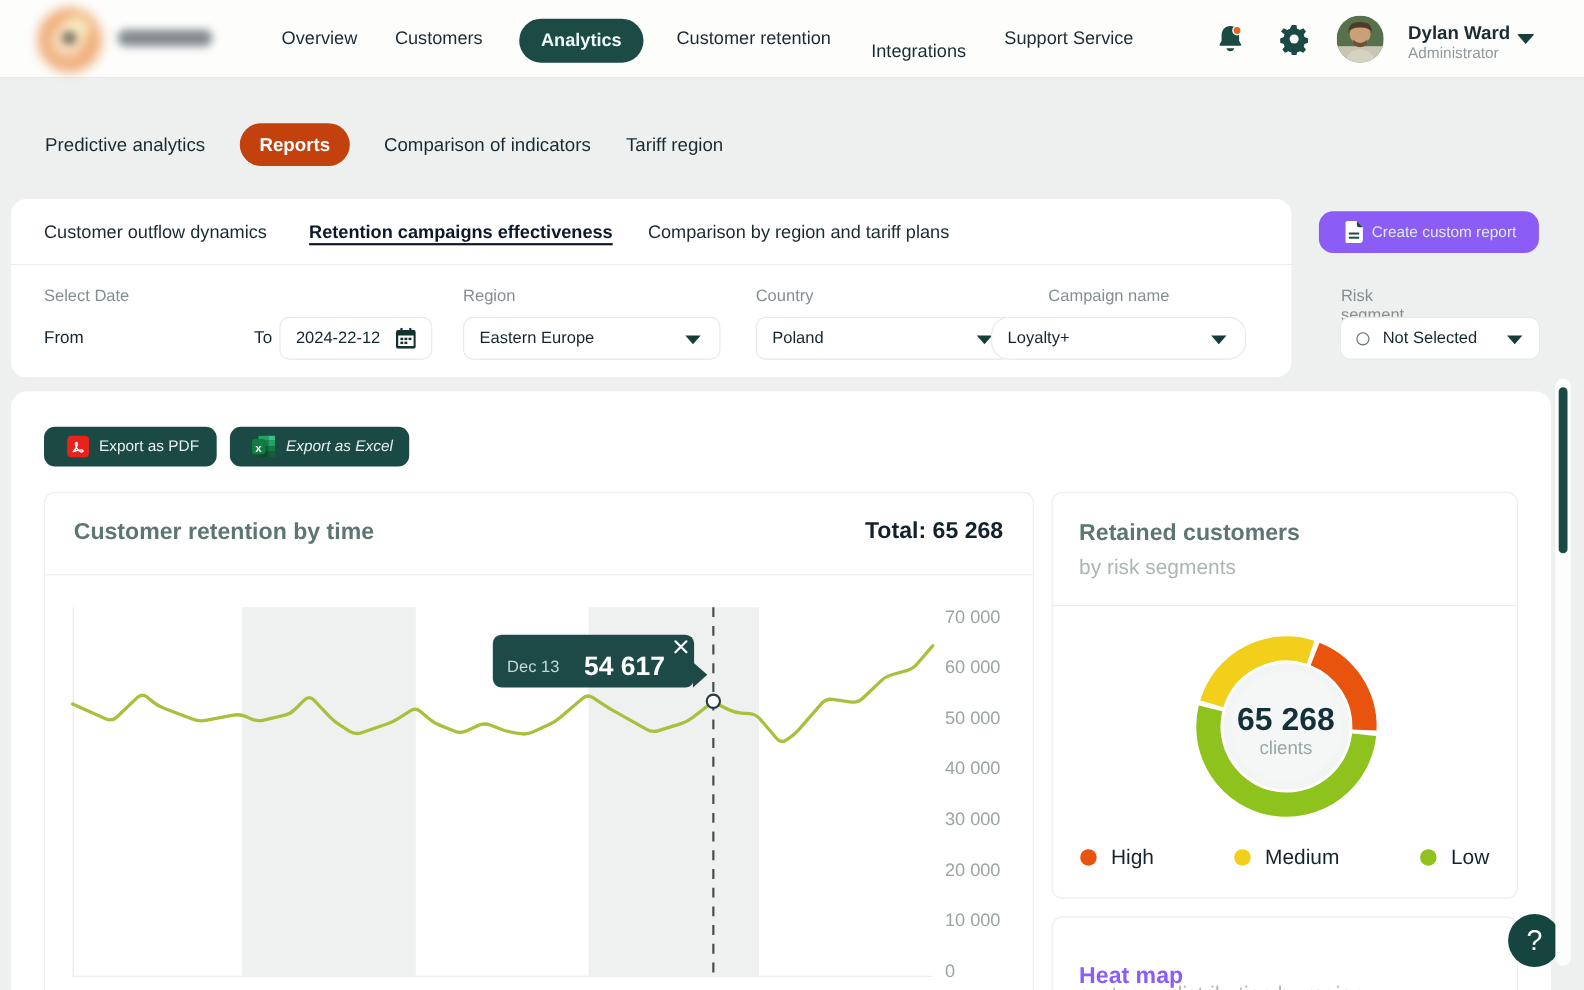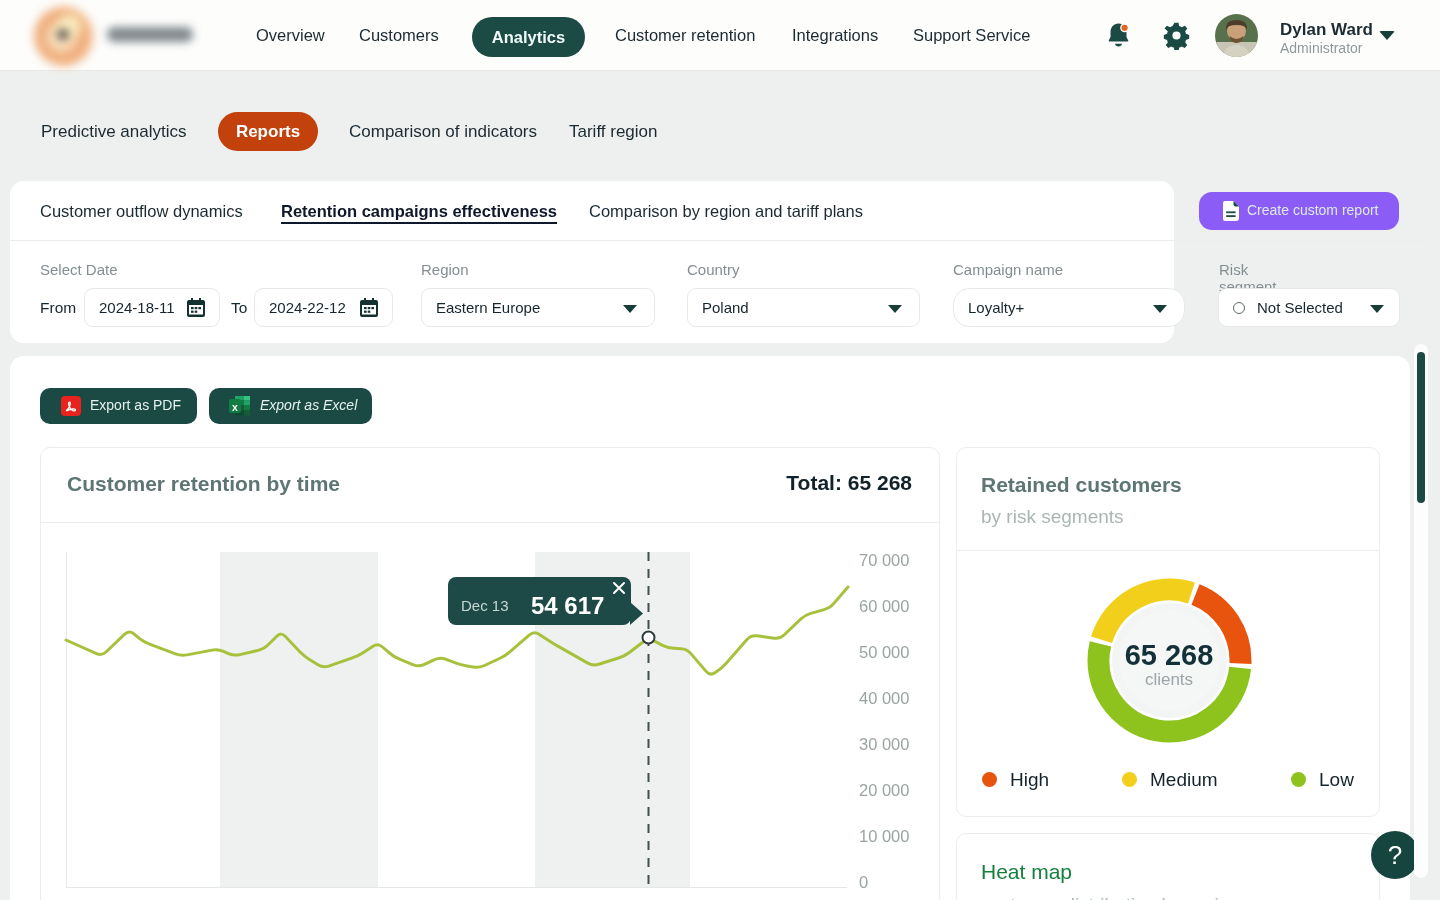--- a/index.html
+++ b/index.html
@@ -59,42 +59,42 @@
 #rightcard { position:absolute; left:956px; top:447px; width:424px; height:370px; background:#fff; border:1px solid #e9edec; border-radius:10px; }
 #rightcard h2 { position:absolute; left:24px; top:25px; font-size:21px; color:#5e7673; font-weight:bold; }
 #rightcard h3 { position:absolute; left:24px; top:58px; font-size:19px; color:#abb6b3; font-weight:normal; }
 #right-div { position:absolute; left:0; top:102px; width:422px; height:1px; background:#eceeed; }
 #donut-center-num { position:absolute; left:0; top:191px; width:424px; text-align:center; font-size:29px; font-weight:bold; color:#14313a; }
 #donut-center-lbl { position:absolute; left:0; top:222px; width:424px; text-align:center; font-size:17px; color:#9ba5a8; }
 .legdot { position:absolute; top:324px; width:15px; height:15px; border-radius:50%; }
 .legtxt { position:absolute; top:321px; font-size:19px; color:#15242c; }
 
 #heatcard { position:absolute; left:956px; top:833px; width:424px; height:160px; background:#fff; border:1px solid #e9edec; border-radius:10px; }
-#heatcard h2 { position:absolute; left:24px; top:26px; font-size:21px; color:#15803d; font-weight:normal; }
+#heatcard h2 { position:absolute; left:24px; top:42px; font-size:21px; color:#8b5cf6; font-weight:bold; }
 #heatcard h3 { position:absolute; left:24px; top:60px; font-size:19px; color:#abb6b3; font-weight:normal; }
 
 
 #help { position:absolute; left:1371px; top:831px; width:48px; height:48px; border-radius:50%; background:#15453e;
  color:#fff; font-size:26px; text-align:center; line-height:48px; }
 #sbtrack { position:absolute; left:1414px; top:344px; width:14px; height:534px; background:#fdfdfd; border-radius:7px; }
 #sbthumb { position:absolute; left:1417px; top:352px; width:8px; height:151px; background:#1b4a44; border-radius:4px; }
 </style>
 </head>
 <body>
 
 <div id="header">
   <div class="logo-blob1"></div>
     <div class="logo-hi"></div>
   <div class="logo-dot"></div>
   <div class="logo-text"></div>
   <div class="nav-item" style="left:256px;">Overview</div>
   <div class="nav-item" style="left:359px;">Customers</div>
   <div id="pill-analytics">Analytics</div>
   <div class="nav-item" style="left:615px;">Customer retention</div>
-  <div class="nav-item" style="left:792px;">Integrations</div>
+  <div class="nav-item" style="left:792px;margin-top:12px;">Integrations</div>
   <div class="nav-item" style="left:913px;">Support Service</div>
   <svg id="bell" width="31" height="31" viewBox="0 0 28 28">
     <path fill="#1b4a44" d="M14 3.2 c-4.4 0 -7.2 3.4 -7.2 7.6 v4.6 l-1.6 3.1 q-0.4 1 0.6 1 h16.4 q1 0 0.6 -1 l-1.6 -3.1 v-4.6 c0 -4.2 -2.8 -7.6 -7.2 -7.6 z"></path>
     <path fill="#1b4a44" d="M10.8 21.5 a3.3 3.3 0 0 0 6.4 0 z"></path>
     <circle cx="19.5" cy="7" r="3.4" fill="#e2661c" stroke="#fdfdfc" stroke-width="1.2"></circle>
   </svg>
   <svg id="gear" width="29" height="29" viewBox="0 0 24 24">
     <path fill="#1b4a44" d="M10.3 1.5 h3.4 l.5 2.7 a8 8 0 0 1 2.1 .9 l2.6-1.2 2 2.4 -1.7 2.2 a8 8 0 0 1 .6 2 l2.7 1 v3.2 l-2.7 1 a8 8 0 0 1-.6 2 l1.7 2.2 -2 2.4 -2.6-1.2 a8 8 0 0 1-2.1 .9 l-.5 2.7 h-3.4 l-.5-2.7 a8 8 0 0 1-2.1-.9 l-2.6 1.2 -2-2.4 1.7-2.2 a8 8 0 0 1-.6-2 l-2.7-1 v-3.2 l2.7-1 a8 8 0 0 1 .6-2 L2.1 6.3 l2-2.4 2.6 1.2 a8 8 0 0 1 2.1-.9 z"></path>
     <circle cx="12" cy="12" r="3.4" fill="#fdfdfc"></circle>
   </svg>
@@ -133,44 +133,34 @@
   </div>
   <div id="card1-div"></div>
 
   <div class="flabel" style="left:30px;">Select Date</div>
   <div class="flabel" style="left:411px;">Region</div>
   <div class="flabel" style="left:677px;">Country</div>
   <div class="flabel" style="left:943px;">Campaign name</div>
   <div class="flabel" style="left:1209px;">Risk segment</div>
 
   <div class="fword" style="left:30px;">From</div>
-  <div class="finput" style="left:74px; width:136px;">2024-18-11
-    <svg class="calico" style="right:14px;" width="18" height="19" viewBox="0 0 18 19">
-        <path fill="#13322f" d="M4 0 h2 v2 h6 V0 h2 v2 h2 a2 2 0 0 1 2 2 v13 a2 2 0 0 1-2 2 H2 a2 2 0 0 1-2-2 V4 a2 2 0 0 1 2-2 h2 z M2 7 v9.5 h14 V7 z"></path>
-        <rect x="4" y="9" width="2.6" height="2.2" fill="#13322f"></rect>
-        <rect x="7.7" y="9" width="2.6" height="2.2" fill="#13322f"></rect>
-        <rect x="11.4" y="9" width="2.6" height="2.2" fill="#13322f"></rect>
-        <rect x="4" y="12.6" width="2.6" height="2.2" fill="#13322f"></rect>
-        <rect x="7.7" y="12.6" width="2.6" height="2.2" fill="#13322f"></rect>
-      </svg>
-  </div>
   <div class="fword" style="left:221px;">To</div>
   <div class="finput" style="left:244px; width:139px;">2024-22-12
     <svg class="calico" style="right:14px;" width="18" height="19" viewBox="0 0 18 19">
         <path fill="#13322f" d="M4 0 h2 v2 h6 V0 h2 v2 h2 a2 2 0 0 1 2 2 v13 a2 2 0 0 1-2 2 H2 a2 2 0 0 1-2-2 V4 a2 2 0 0 1 2-2 h2 z M2 7 v9.5 h14 V7 z"></path>
         <rect x="4" y="9" width="2.6" height="2.2" fill="#13322f"></rect>
         <rect x="7.7" y="9" width="2.6" height="2.2" fill="#13322f"></rect>
         <rect x="11.4" y="9" width="2.6" height="2.2" fill="#13322f"></rect>
         <rect x="4" y="12.6" width="2.6" height="2.2" fill="#13322f"></rect>
         <rect x="7.7" y="12.6" width="2.6" height="2.2" fill="#13322f"></rect>
       </svg>
   </div>
   <div class="finput" style="left:411px; width:234px;">Eastern Europe<div class="caret" style="right:17px;"></div></div>
   <div class="finput" style="left:677px; width:233px;">Poland<div class="caret" style="right:17px;"></div></div>
-  <div class="finput" style="left:943px; width:232px;border-radius:16px;">Loyalty+<div class="caret" style="right:17px;"></div></div>
+  <div class="finput" style="left:891px; width:232px;border-radius:16px;">Loyalty+<div class="caret" style="right:17px;"></div></div>
   <div class="finput" style="left:1208px; width:182px; padding-left:38px;">Not Selected
     <div style="position:absolute; left:14px; top:13px; width:12px; height:12px; border:1.6px solid #5c6b68; border-radius:50%;"></div>
     <div class="caret" style="right:15px;"></div>
   </div>
 </div>
 
 <div id="card2"></div>
 
 <div class="btn-export" style="left:40px; width:157px;">
   <svg style="position:absolute;left:21px;top:8px;" width="20" height="20" viewBox="0 0 20 20">

